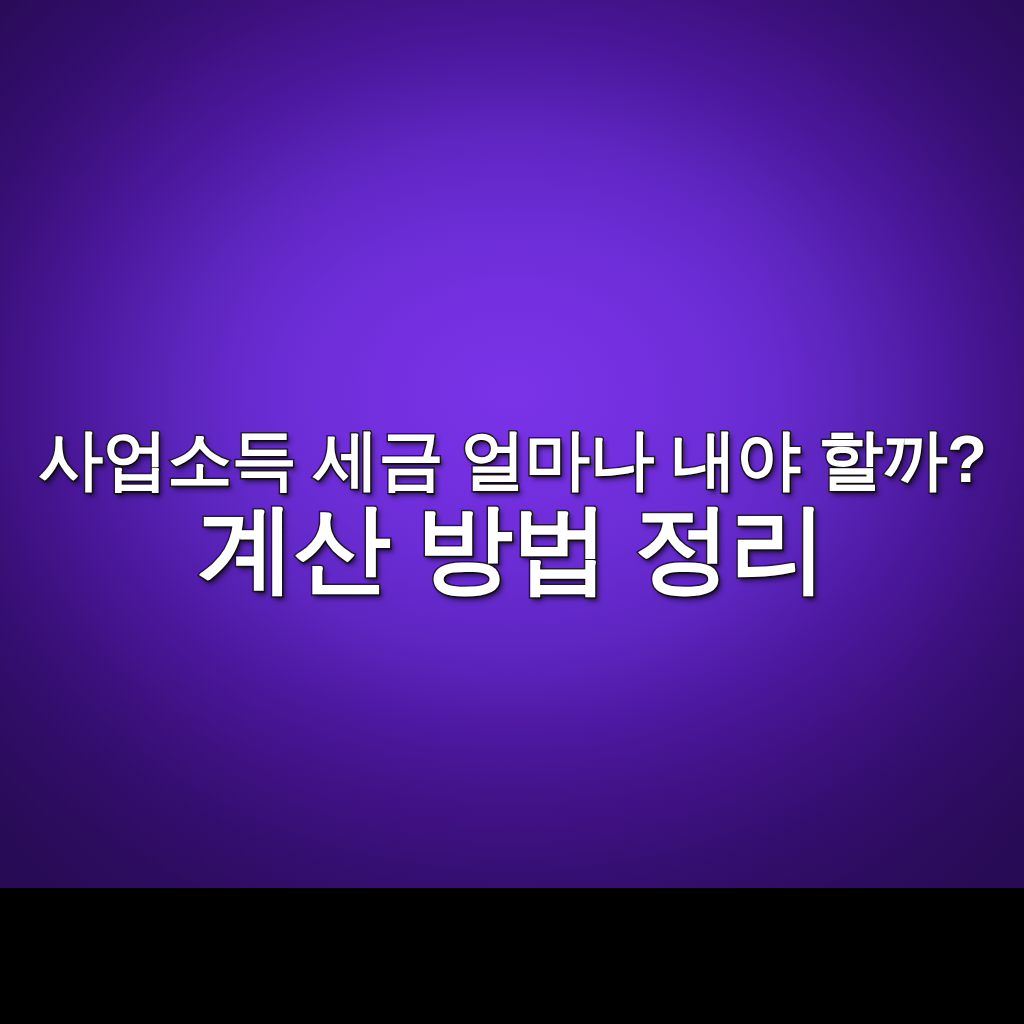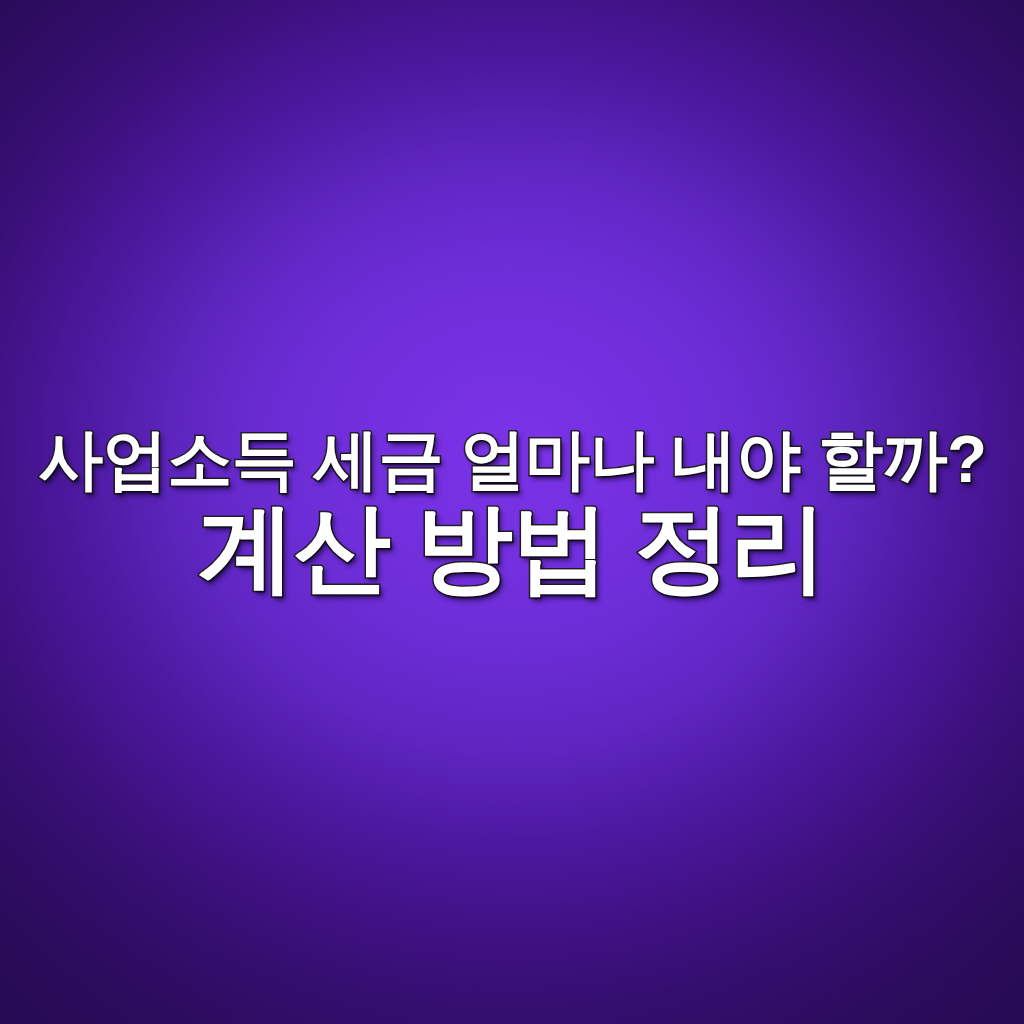--- a/index.html
+++ b/index.html
@@ -6,21 +6,21 @@
   html, body {
     margin: 0;
     padding: 0;
     background: #000;
   }
 
   
   #thumbnail-canvas {
     position: relative;
     width: 1024px;
-    height: 1024px;
+    height: 888px;
     overflow: hidden;
     font-family: "Liberation Sans", "DejaVu Sans", sans-serif;
     
     background-color: #d946ef;
     user-select: none;
   }
 
   
   #bg-glow {
     position: absolute;

